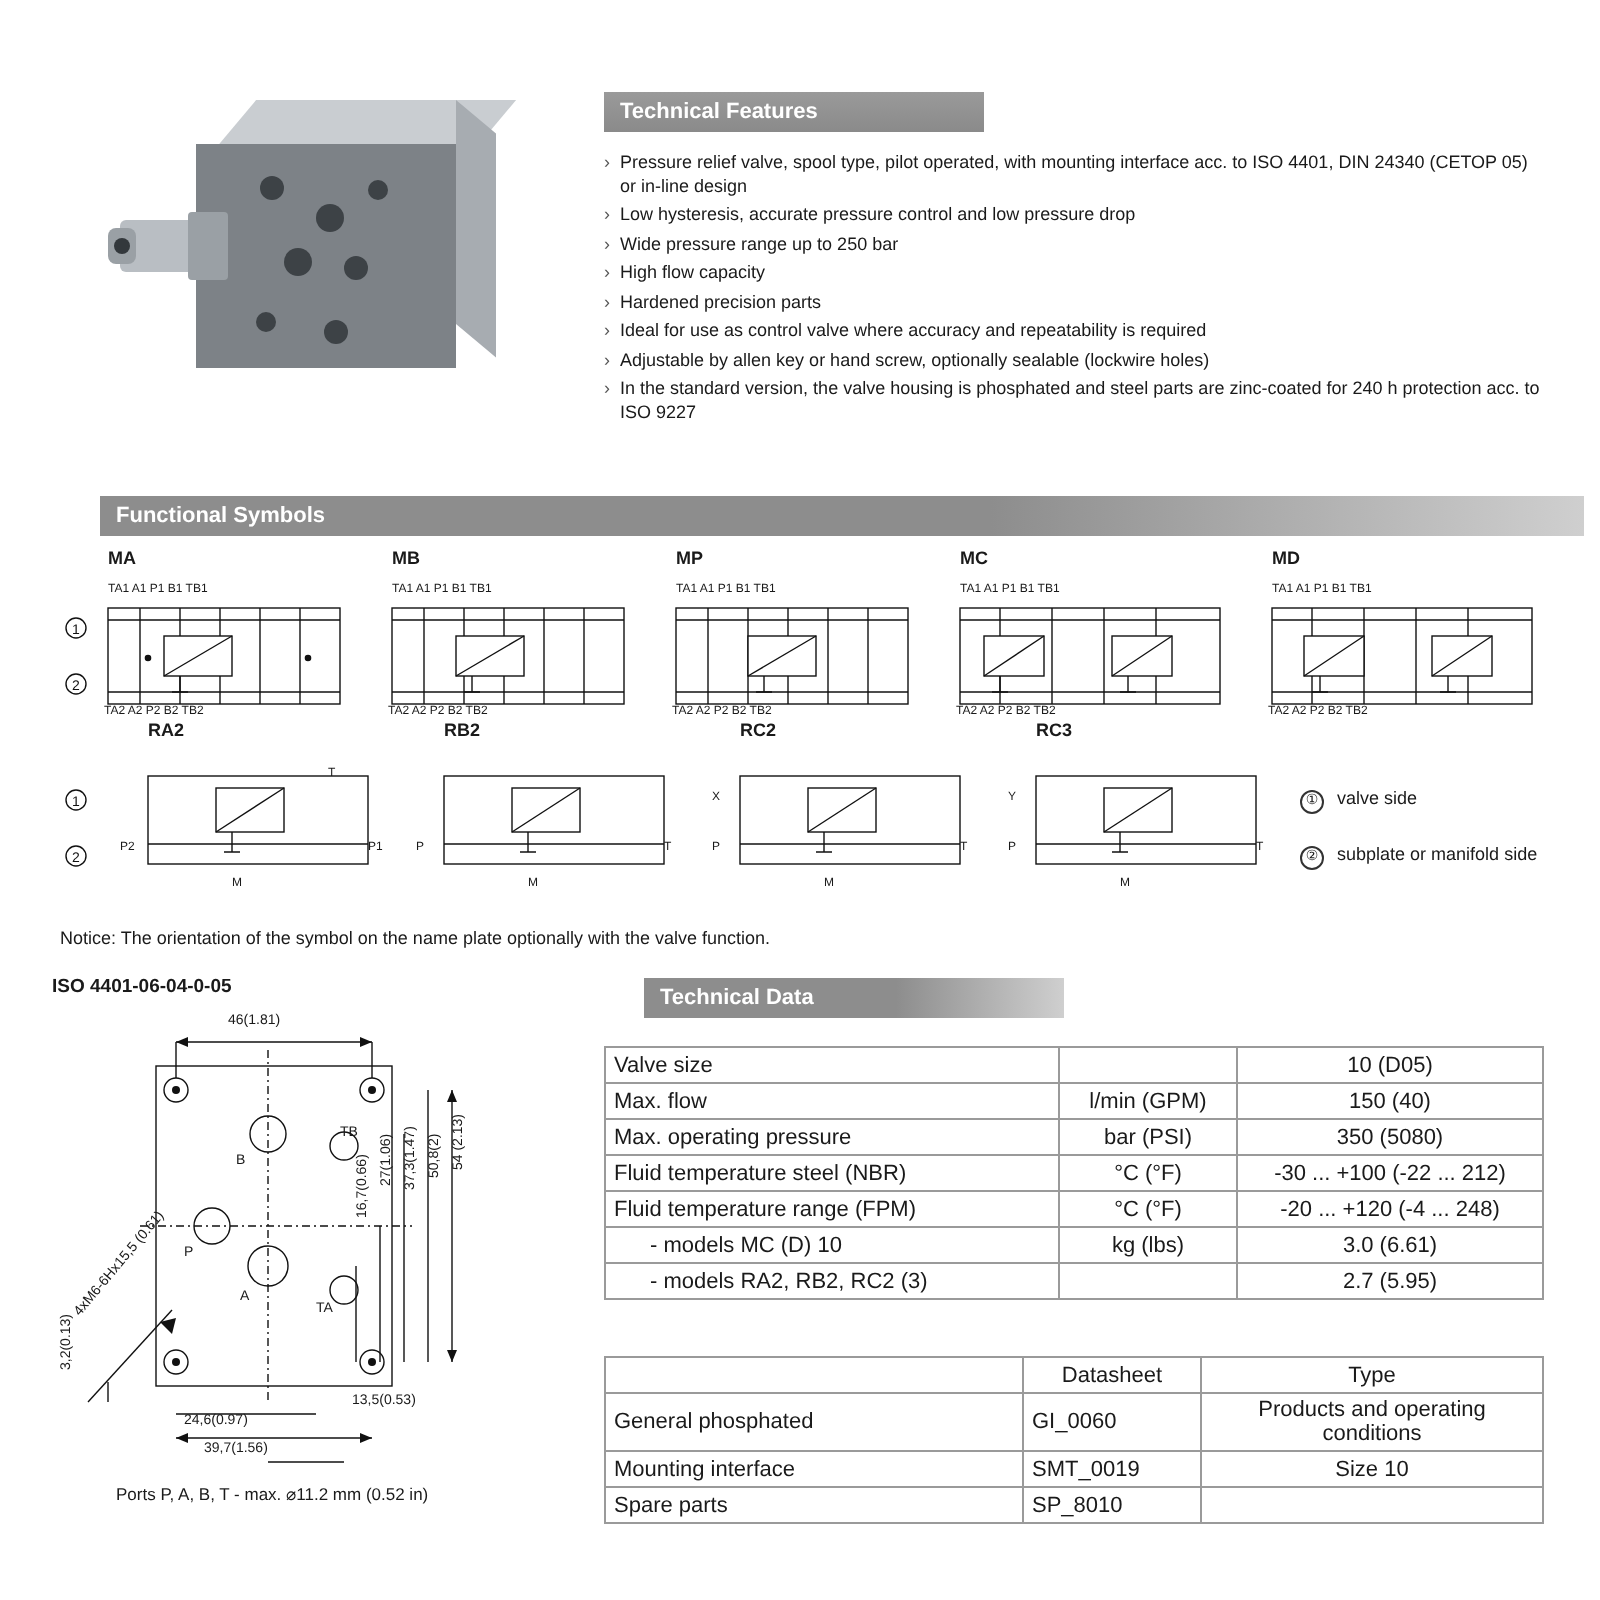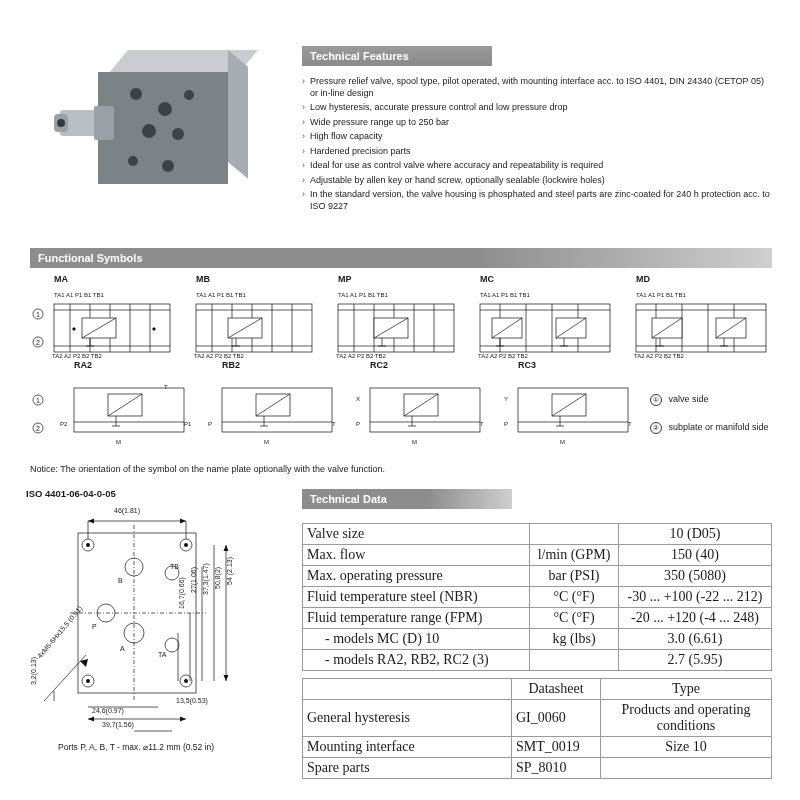--- a/index.html
+++ b/index.html
@@ -13,21 +13,21 @@
     overflow:hidden;
   }
   .sec-header{
     background:linear-gradient(to bottom,#9a9a9a,#8a8a8a);
     color:#ffffff;
     font-weight:bold;
     font-size:11px;
     padding:4px 8px;
     box-sizing:border-box;
   }
-  .sec-header.wide{background:linear-gradient(to right,#8d8d8d 0%,#8d8d8d 60%,#cfcfcf 100%);}
+  .sec-header.wide{background:linear-gradient(to right,#8d8d8d 0%,#8d8d8d 60%,#cfcfcf 100%);margin-left:20px;}
   
   #product-photo{position:absolute;left:60px;top:48px;width:215px;height:160px;}
   .blk-top{position:absolute;left:58px;top:2px;width:130px;height:24px;background:#c9cdd1;
     transform:skewX(-40deg);}
   .blk-face{position:absolute;left:38px;top:24px;width:130px;height:112px;background:#7d8287;}
   .blk-right{position:absolute;left:168px;top:2px;width:20px;height:112px;background:#a7acb1;
     transform:skewY(40deg);transform-origin:left top;}
   .hole{position:absolute;background:#3d4246;border-radius:50%;}
   .cart-body{position:absolute;left:0px;top:62px;width:44px;height:26px;background:#b9bec3;border-radius:3px;}
   .cart-hex{position:absolute;left:34px;top:58px;width:20px;height:34px;background:#9aa0a5;border-radius:2px;}
@@ -45,21 +45,21 @@
   .port-lbl{font-size:6px;}
   .circ-num{display:inline-block;width:10px;height:10px;border:1px solid #333;border-radius:50%;
     font-size:7px;line-height:10px;text-align:center;}
   .notice{position:absolute;left:30px;top:464px;font-size:9px;}
   
   #iso-title{position:absolute;left:26px;top:488px;font-weight:bold;font-size:9.5px;}
   #iso-drawing{position:absolute;left:26px;top:505px;width:266px;height:250px;}
   #ports-note{position:absolute;left:58px;top:742px;font-size:8.5px;}
   
   #td-header{position:absolute;left:302px;top:489px;width:210px;}
-  table.data{position:absolute;border-collapse:collapse;font-size:14px;font-family:Liberation Serif, serif;}
+  table.data{position:absolute;border-collapse:collapse;font-size:11px;}
   table.data td{border:1px solid #9a9a9a;padding:2px 4px;height:13px;}
   #td-table{left:302px;top:523px;width:470px;}
   #td-table td.c1{width:200px;}
   #td-table td.c2{width:80px;text-align:center;}
   #td-table td.c3{text-align:center;}
   #doc-table{left:302px;top:678px;width:470px;}
   #doc-table td.c1{width:200px;}
   #doc-table td.c2{width:80px;}
   #doc-table td.c3{text-align:center;}
   #doc-table tr.head td{text-align:center;}
@@ -422,21 +422,21 @@
   </table>
 
 <table class="data" id="doc-table">
   <tbody>
       <tr class="head">
     <td class="c1"></td>
     <td class="c2">Datasheet</td>
     <td class="c3">Type</td>
   </tr>
   <tr>
-    <td class="c1">General hysteresis</td>
+    <td class="c1">General phosphated</td>
     <td class="c2">GI_0060</td>
     <td class="c3">Products and operating conditions</td>
   </tr>
   <tr>
     <td class="c1">Mounting interface</td>
     <td class="c2">SMT_0019</td>
     <td class="c3">Size 10</td>
   </tr>
   <tr>
     <td class="c1">Spare parts</td>

